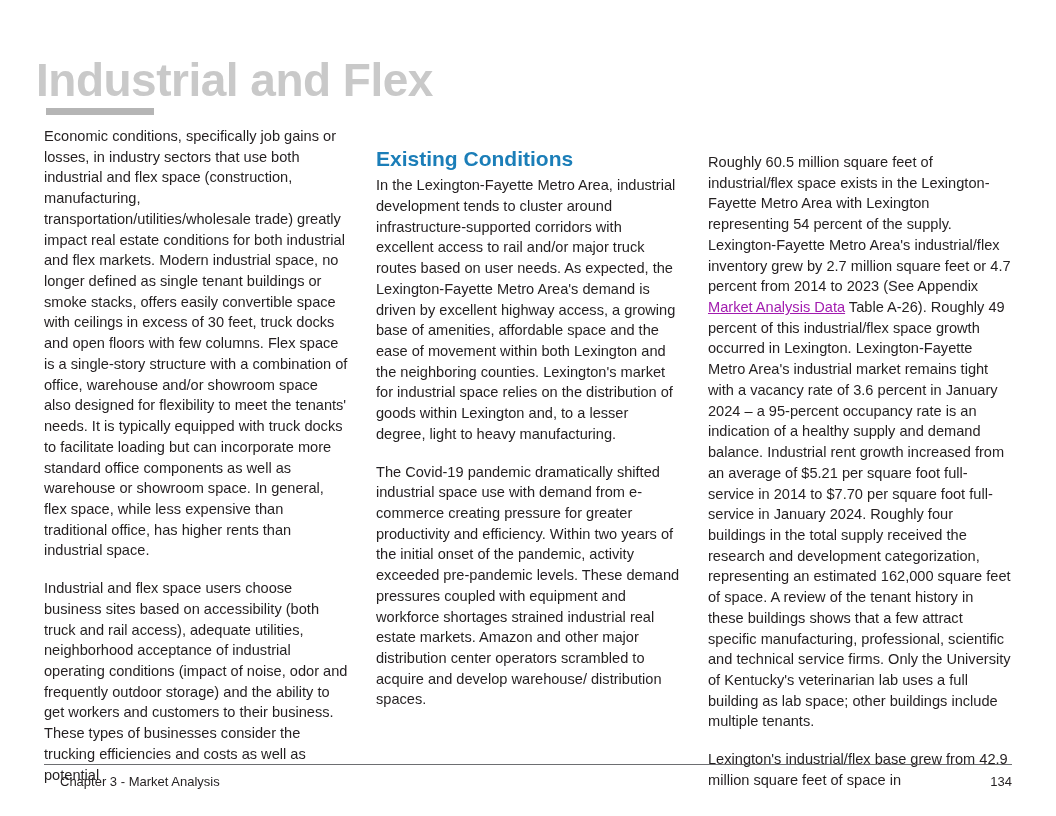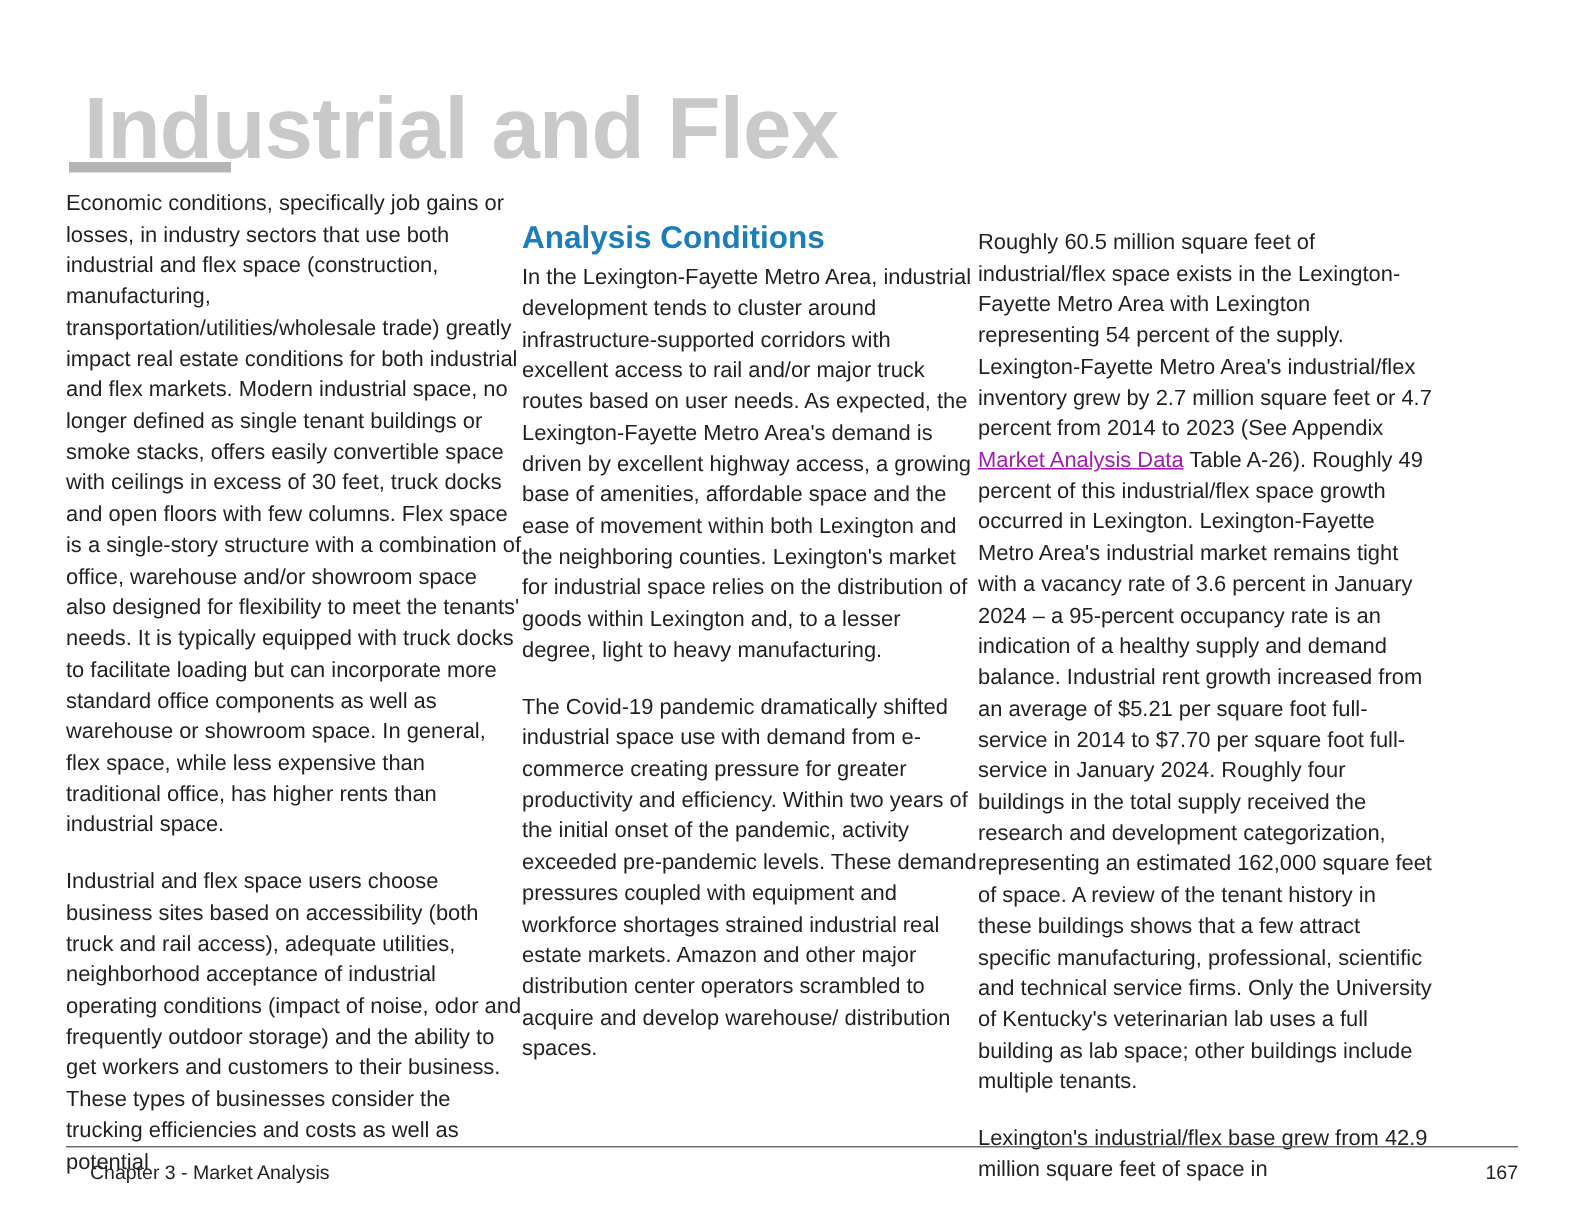--- a/index.html
+++ b/index.html
@@ -15,23 +15,23 @@
     overflow: hidden;
   }
   .page {
     position: relative;
     width: 1056px;
     height: 816px;
     box-sizing: border-box;
   }
   .page-title {
     position: absolute;
-    left: 56px;
+    left: 36px;
     top: 38px;
-    font-size: 58px;
+    font-size: 46px;
     font-weight: bold;
     letter-spacing: -0.5px;
     color: #c9c9c9;
     line-height: 1.0;
     margin-top: 19px;
   }
   .title-rule {
     position: absolute;
     left: 46px;
     top: 108px;
@@ -39,20 +39,21 @@
     height: 7px;
     background: #b5b5b5;
   }
   .columns {
     position: absolute;
     left: 44px;
     top: 126px;
     width: 968px;
     height: 620px;
     display: flex;
+    gap: 28px;
   }
   .col {
     width: 304px;
     font-size: 14.6px;
     line-height: 1.42;
     color: #231f20;
   }
   .col p {
     margin: 0 0 17px 0;
     text-align: left;
@@ -105,29 +106,29 @@
   <div class="title-rule"></div>
 
   <div class="columns">
 
     <div class="col col-1">
       <p>Economic conditions, specifically job gains or losses, in industry sectors that use both industrial and flex space (construction, manufacturing, transportation/utilities/wholesale trade) greatly impact real estate conditions for both industrial and flex markets. Modern industrial space, no longer defined as single tenant buildings or smoke stacks, offers easily convertible space with ceilings in excess of 30 feet, truck docks and open floors with few columns. Flex space is a single-story structure with a combination of office, warehouse and/or showroom space also designed for flexibility to meet the tenants' needs. It is typically equipped with truck docks to facilitate loading but can incorporate more standard office components as well as warehouse or showroom space. In general, flex space, while less expensive than traditional office, has higher rents than industrial space.</p>
       <p>Industrial and flex space users choose business sites based on accessibility (both truck and rail access), adequate utilities, neighborhood acceptance of industrial operating conditions (impact of noise, odor and frequently outdoor storage) and the ability to get workers and customers to their business. These types of businesses consider the trucking efficiencies and costs as well as potential</p>
     </div>
 
     <div class="col col-2">
-      <h2 class="section-head">Analysis Conditions</h2>
+      <h2 class="section-head">Existing Conditions</h2>
       <p>In the Lexington-Fayette Metro Area, industrial development tends to cluster around infrastructure-supported corridors with excellent access to rail and/or major truck routes based on user needs. As expected, the Lexington-Fayette Metro Area's demand is driven by excellent highway access, a growing base of amenities, affordable space and the ease of movement within both Lexington and the neighboring counties. Lexington's market for industrial space relies on the distribution of goods within Lexington and, to a lesser degree, light to heavy manufacturing.</p>
       <p>The Covid-19 pandemic dramatically shifted industrial space use with demand from e-commerce creating pressure for greater productivity and efficiency. Within two years of the initial onset of the pandemic, activity exceeded pre-pandemic levels. These demand pressures coupled with equipment and workforce shortages strained industrial real estate markets. Amazon and other major distribution center operators scrambled to acquire and develop warehouse/ distribution spaces.</p>
     </div>
 
     <div class="col col-3">
       <p><span>Roughly 60.5 million square feet of industrial/flex space exists in the Lexington-Fayette Metro Area with Lexington representing 54 percent of the supply. Lexington-Fayette Metro Area's industrial/flex inventory grew by 2.7 million square feet or 4.7 percent from 2014 to 2023 (See Appendix </span><a class="link-bold" href="#">Market Analysis Data</a><span> Table A-26). Roughly 49 percent of this industrial/flex space growth occurred in Lexington. Lexington-Fayette Metro Area's industrial market remains tight with a vacancy rate of 3.6 percent in January 2024 – a 95-percent occupancy rate is an indication of a healthy supply and demand balance. Industrial rent growth increased from an average of $5.21 per square foot full-service in 2014 to $7.70 per square foot full-service in January 2024. Roughly four buildings in the total supply received the research and development categorization, representing an estimated 162,000 square feet of space. A review of the tenant history in these buildings shows that a few attract specific manufacturing, professional, scientific and technical service firms. Only the University of Kentucky's veterinarian lab uses a full building as lab space; other buildings include multiple tenants.</span></p>
       <p>Lexington's industrial/flex base grew from 42.9 million square feet of space in</p>
     </div>
 
   </div>
 
   <div class="footer-rule"></div>
   <div class="footer footer-left">Chapter 3 - Market Analysis</div>
-  <div class="footer footer-right">167</div>
+  <div class="footer footer-right">134</div>
 
 </div>
 
 </body></html>

